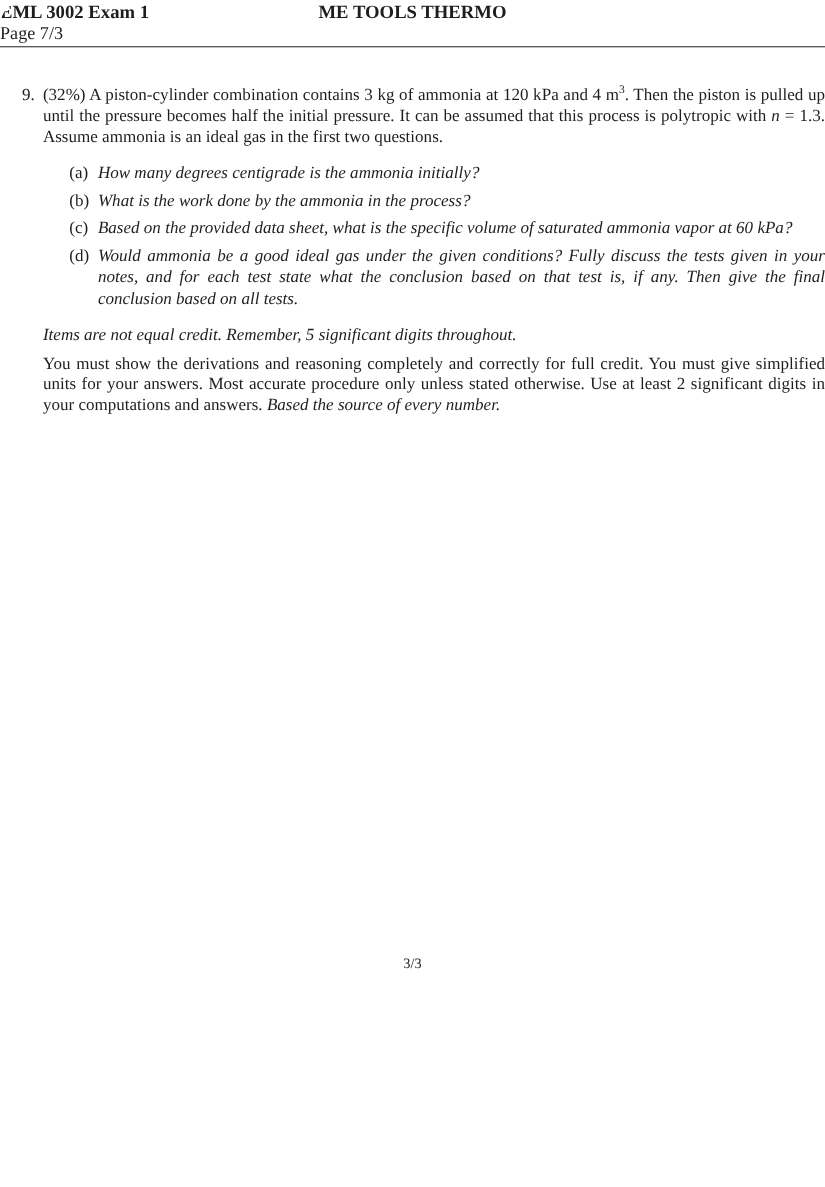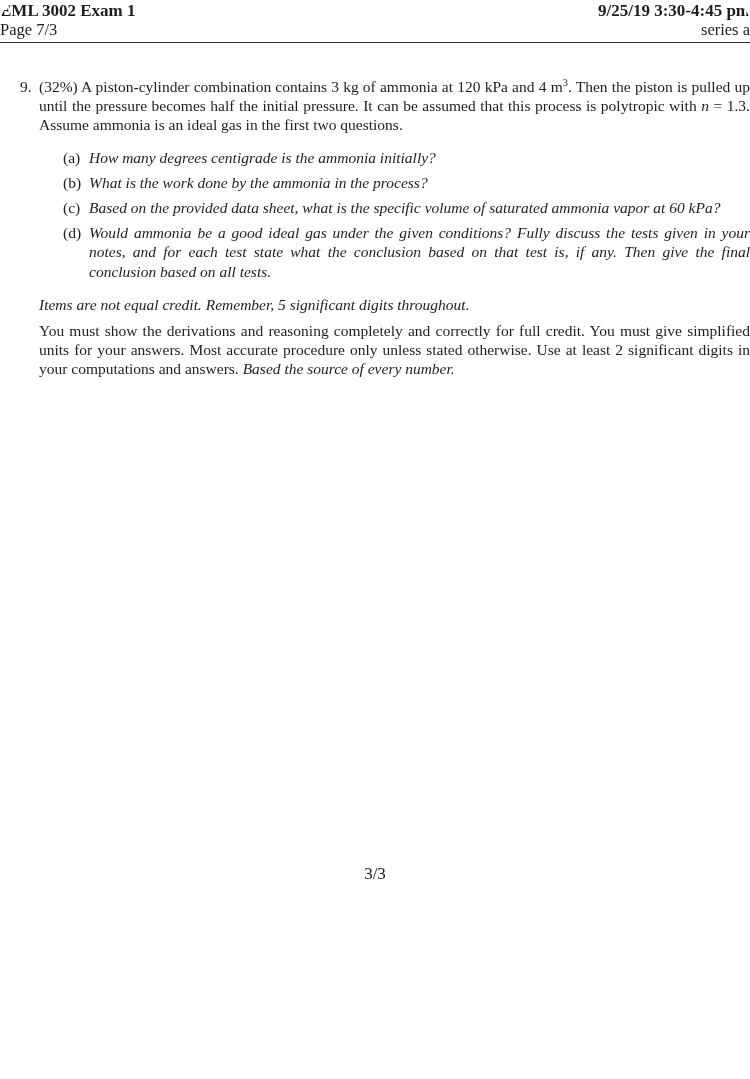--- a/index.html
+++ b/index.html
@@ -61,38 +61,35 @@
   .part-text { flex: 1 1 auto; min-width: 0; text-align: justify; font-style: italic; }
   .note1 { margin-top: 14px; font-style: italic; }
   .note2 { margin-top: 7px; text-align: justify; }
   .var-italic { font-style: italic; }
   
   .footer {
     position: absolute;
     bottom: 8px;
     left: 0; right: 0;
     text-align: center;
-    font-size: 17px;
+    font-size: 13px;
   }
 </style>
 </head>
 <body>
 
 <div class="page">
 
   <div class="header">
     <div class="h-left">
       <div class="h-line1">EML 3002 Exam 1</div>
       <div class="h-line2">Page 7/3</div>
     </div>
-    <div class="h-right">
-      <div class="h-line1">9/25/19 3:30-4:45 pm</div>
-      <div class="h-line2">series a</div>
-    </div>
     <div class="h-center">
+      <div class="h-line1">ME TOOLS THERMO</div>
     </div>
   </div>
   <hr class="header-rule">
 
   <div class="content">
     <div class="question">
       <div class="q-num">9.</div>
       <div class="q-body">
 
         <div class="q-intro"><span>(32%) A piston-cylinder combination contains 3 kg of ammonia at 120 kPa and 4 m</span><sup>3</sup><span>. Then the piston is pulled up until the pressure becomes half the initial pressure. It can be assumed that this process is polytropic with </span><span class="var-italic">n</span><span> = 1.3. Assume ammonia is an ideal gas in the first two questions.</span></div>

